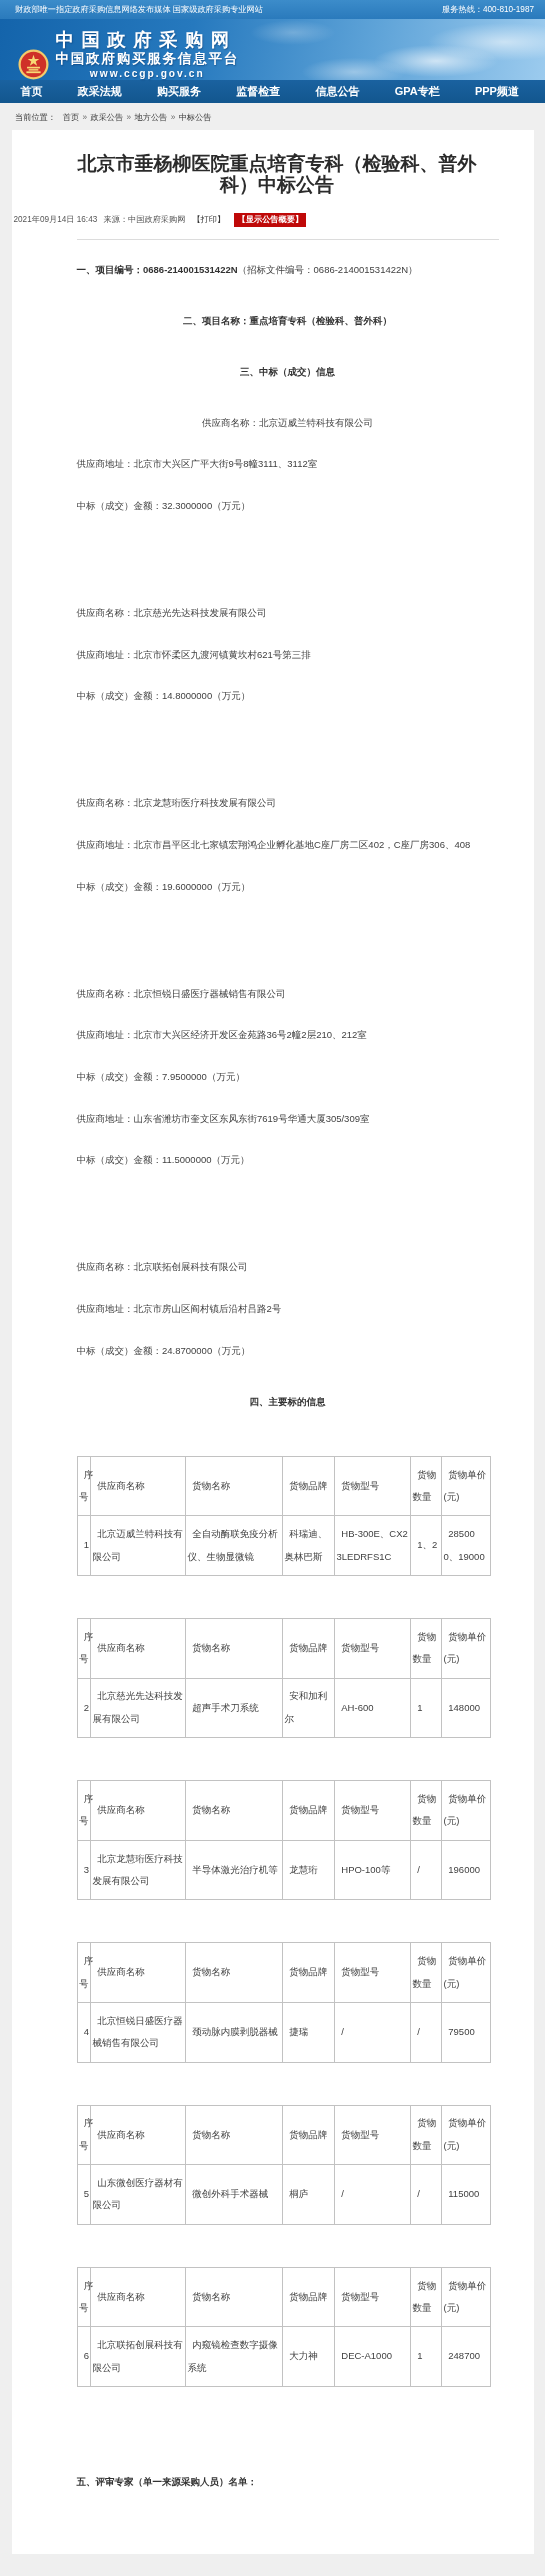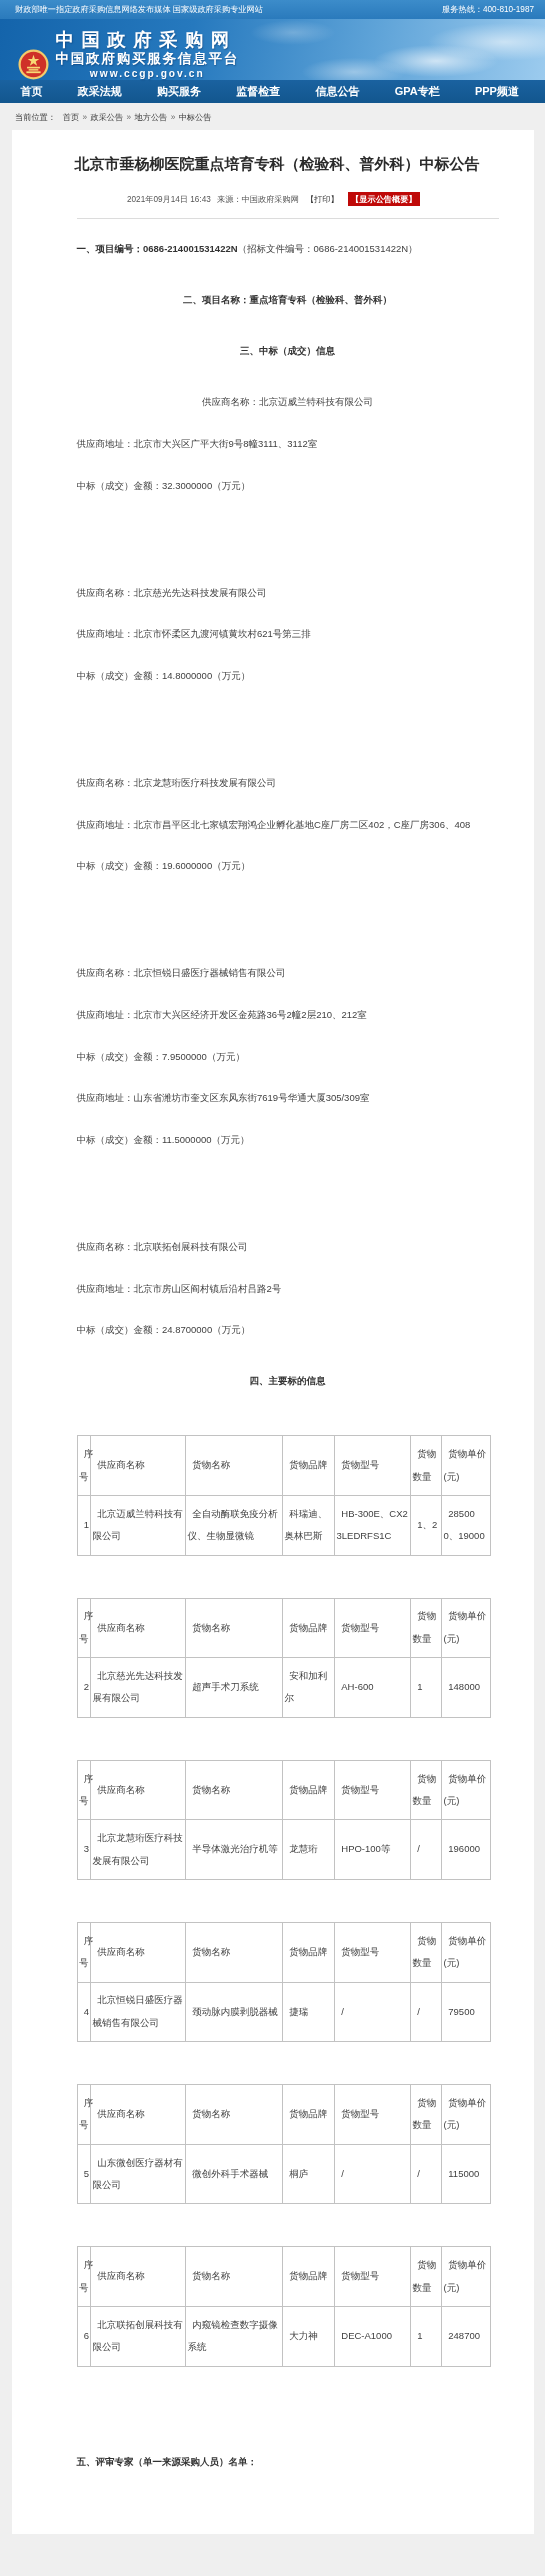--- a/index.html
+++ b/index.html
@@ -31,22 +31,22 @@
   .nav-inner { display:flex; height:23px; align-items:center; justify-content:space-between; padding:0 26px 0 20.4px; }
   .nav-item { color:#fff; font-size:11px; font-weight:bold; text-decoration:none; }
 
   
   .crumb { padding:8.9px 0 1.4px 15px; font-size:8.2px; color:#3c3c3c; }
   .crumb a { color:#3c3c3c; text-decoration:none; }
   .crumb-sep { margin:0 3.4px; color:#666; }
 
   
   .card { width:522px; margin:5.5px auto 10.2px; background:#fff; padding:24.5px 0 60px; }
-  .title { text-align:center; font-size:15px; line-height:20.4px; color:#2b2b2b; font-weight:bold; padding:0 41px;margin-left:9px; }
-  .meta { text-align:center; margin-top:17.7px; font-size:8.2px; color:#555; }
+  .title { text-align:center; font-size:19px; line-height:20.4px; color:#2b2b2b; font-weight:bold; padding:0 41px;margin-left:9px; }
+  .meta { margin-top:17.7px; font-size:8.2px; color:#555; }
   .meta span { margin:0 2px; }
   .meta a.print { color:#333; text-decoration:none; margin:0 2.7px; }
   .summary-btn { display:inline-block; background:#bf0908; color:#fff; font-weight:bold; text-decoration:none;
                  font-size:8.2px; padding:1.4px 3.4px; margin-left:4.1px; }
   .body { padding:0 35px 0 65px; }
   .divider { border:none; border-top:0.7px solid #dcdcdc; margin:12.3px 0 4.1px; }
 
   .para { margin-top:17.7px; font-size:9.5px; line-height:24px; color:#3f3f3f; }
   .para b { color:#333; }
   .para.gap { margin-top:83px; }

